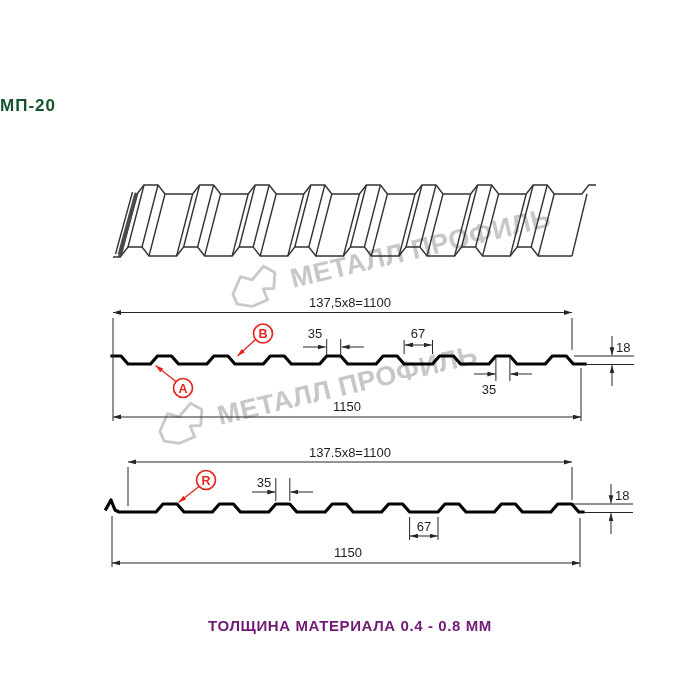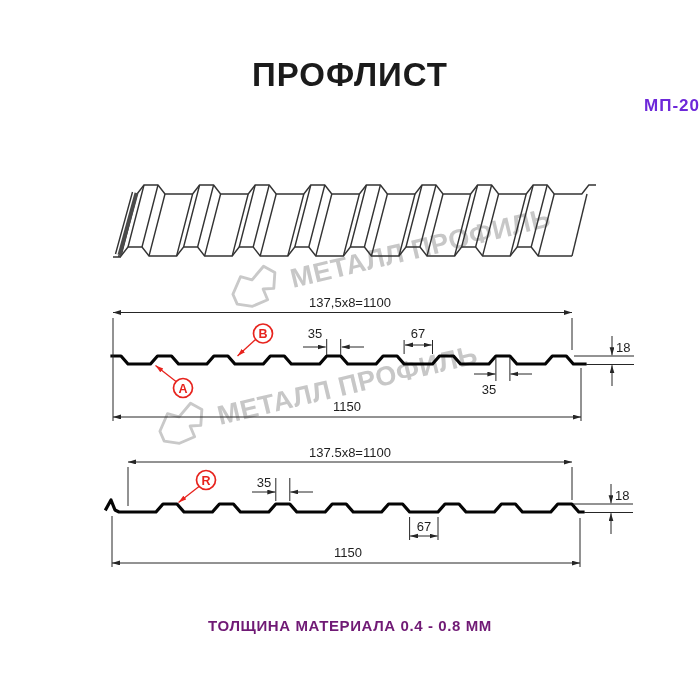--- a/index.html
+++ b/index.html
@@ -1,42 +1,41 @@
 <!DOCTYPE html>
 <html><head>
 <meta charset="utf-8">
 <style>
   html,body{margin:0;padding:0;background:#fff;}
   .page{position:relative;width:700px;height:700px;background:#fff;overflow:hidden;
         font-family:"Liberation Sans",sans-serif;}
   .title{position:absolute;left:0;top:56px;width:700px;text-align:center;
          font-size:33px;font-weight:800;letter-spacing:1px;color:#1b1b1b;}
-  .subtitle{position:absolute;left:0;top:96px;width:700px;text-align:right;
-            font-size:17px;font-weight:700;letter-spacing:1px;color:#6d28d9;}
+  .subtitle{position:absolute;left:0;top:96px;width:700px;text-align:left;
+            font-size:17px;font-weight:700;letter-spacing:1px;color:#14532d;}
   .caption{position:absolute;left:0;top:617px;width:700px;text-align:center;
            font-size:15px;font-weight:700;letter-spacing:.6px;color:#701a75;}
   .wm{position:absolute;display:flex;align-items:center;gap:10px;z-index:1;
       color:#c7c7c7;white-space:nowrap;}
   .wm-text{font-size:27px;font-weight:800;letter-spacing:.5px;line-height:1;}
   .wm1{left:228px;top:266px;transform:rotate(-13.5deg);transform-origin:27px 22px;}
   .wm2{left:155px;top:403px;transform:rotate(-13.5deg);transform-origin:27px 22px;}
   svg.draw{position:absolute;left:0;top:0;z-index:2;}
   .draw text{font-family:"Liberation Sans",sans-serif;font-size:13px;fill:#1f1f1f;}
   .draw text.lbl{font-size:12.5px;font-weight:bold;fill:#e7231d;}
   .thin{stroke:#262626;stroke-width:1;fill:none;}
   .prof{stroke:#050505;stroke-width:3.2;fill:none;stroke-linejoin:round;stroke-linecap:square;}
   .p3d{stroke:#333;stroke-width:1.4;fill:none;stroke-linejoin:round;}
   .red{stroke:#e7231d;fill:none;}
 </style>
 </head>
 <body>
 
 <div class="page">
 
-  <div class="title">ПРОФЛИСТ</div>
   <div class="subtitle">МП-20</div>
 
   <div class="wm wm1">
     <svg width="54" height="44" viewBox="0 0 56 46">
       <path d="M4,24 L16,8 L27,14 L42,3 L52,12 L47,28 L36,26 L38,38 L21,41 L6,35 Z" fill="none" stroke="#c9c9c9" stroke-width="3" stroke-linejoin="round"></path>
     </svg>
     <span class="wm-text">МЕТАЛЛ ПРОФИЛЬ</span>
   </div>
 
   <div class="wm wm2">

